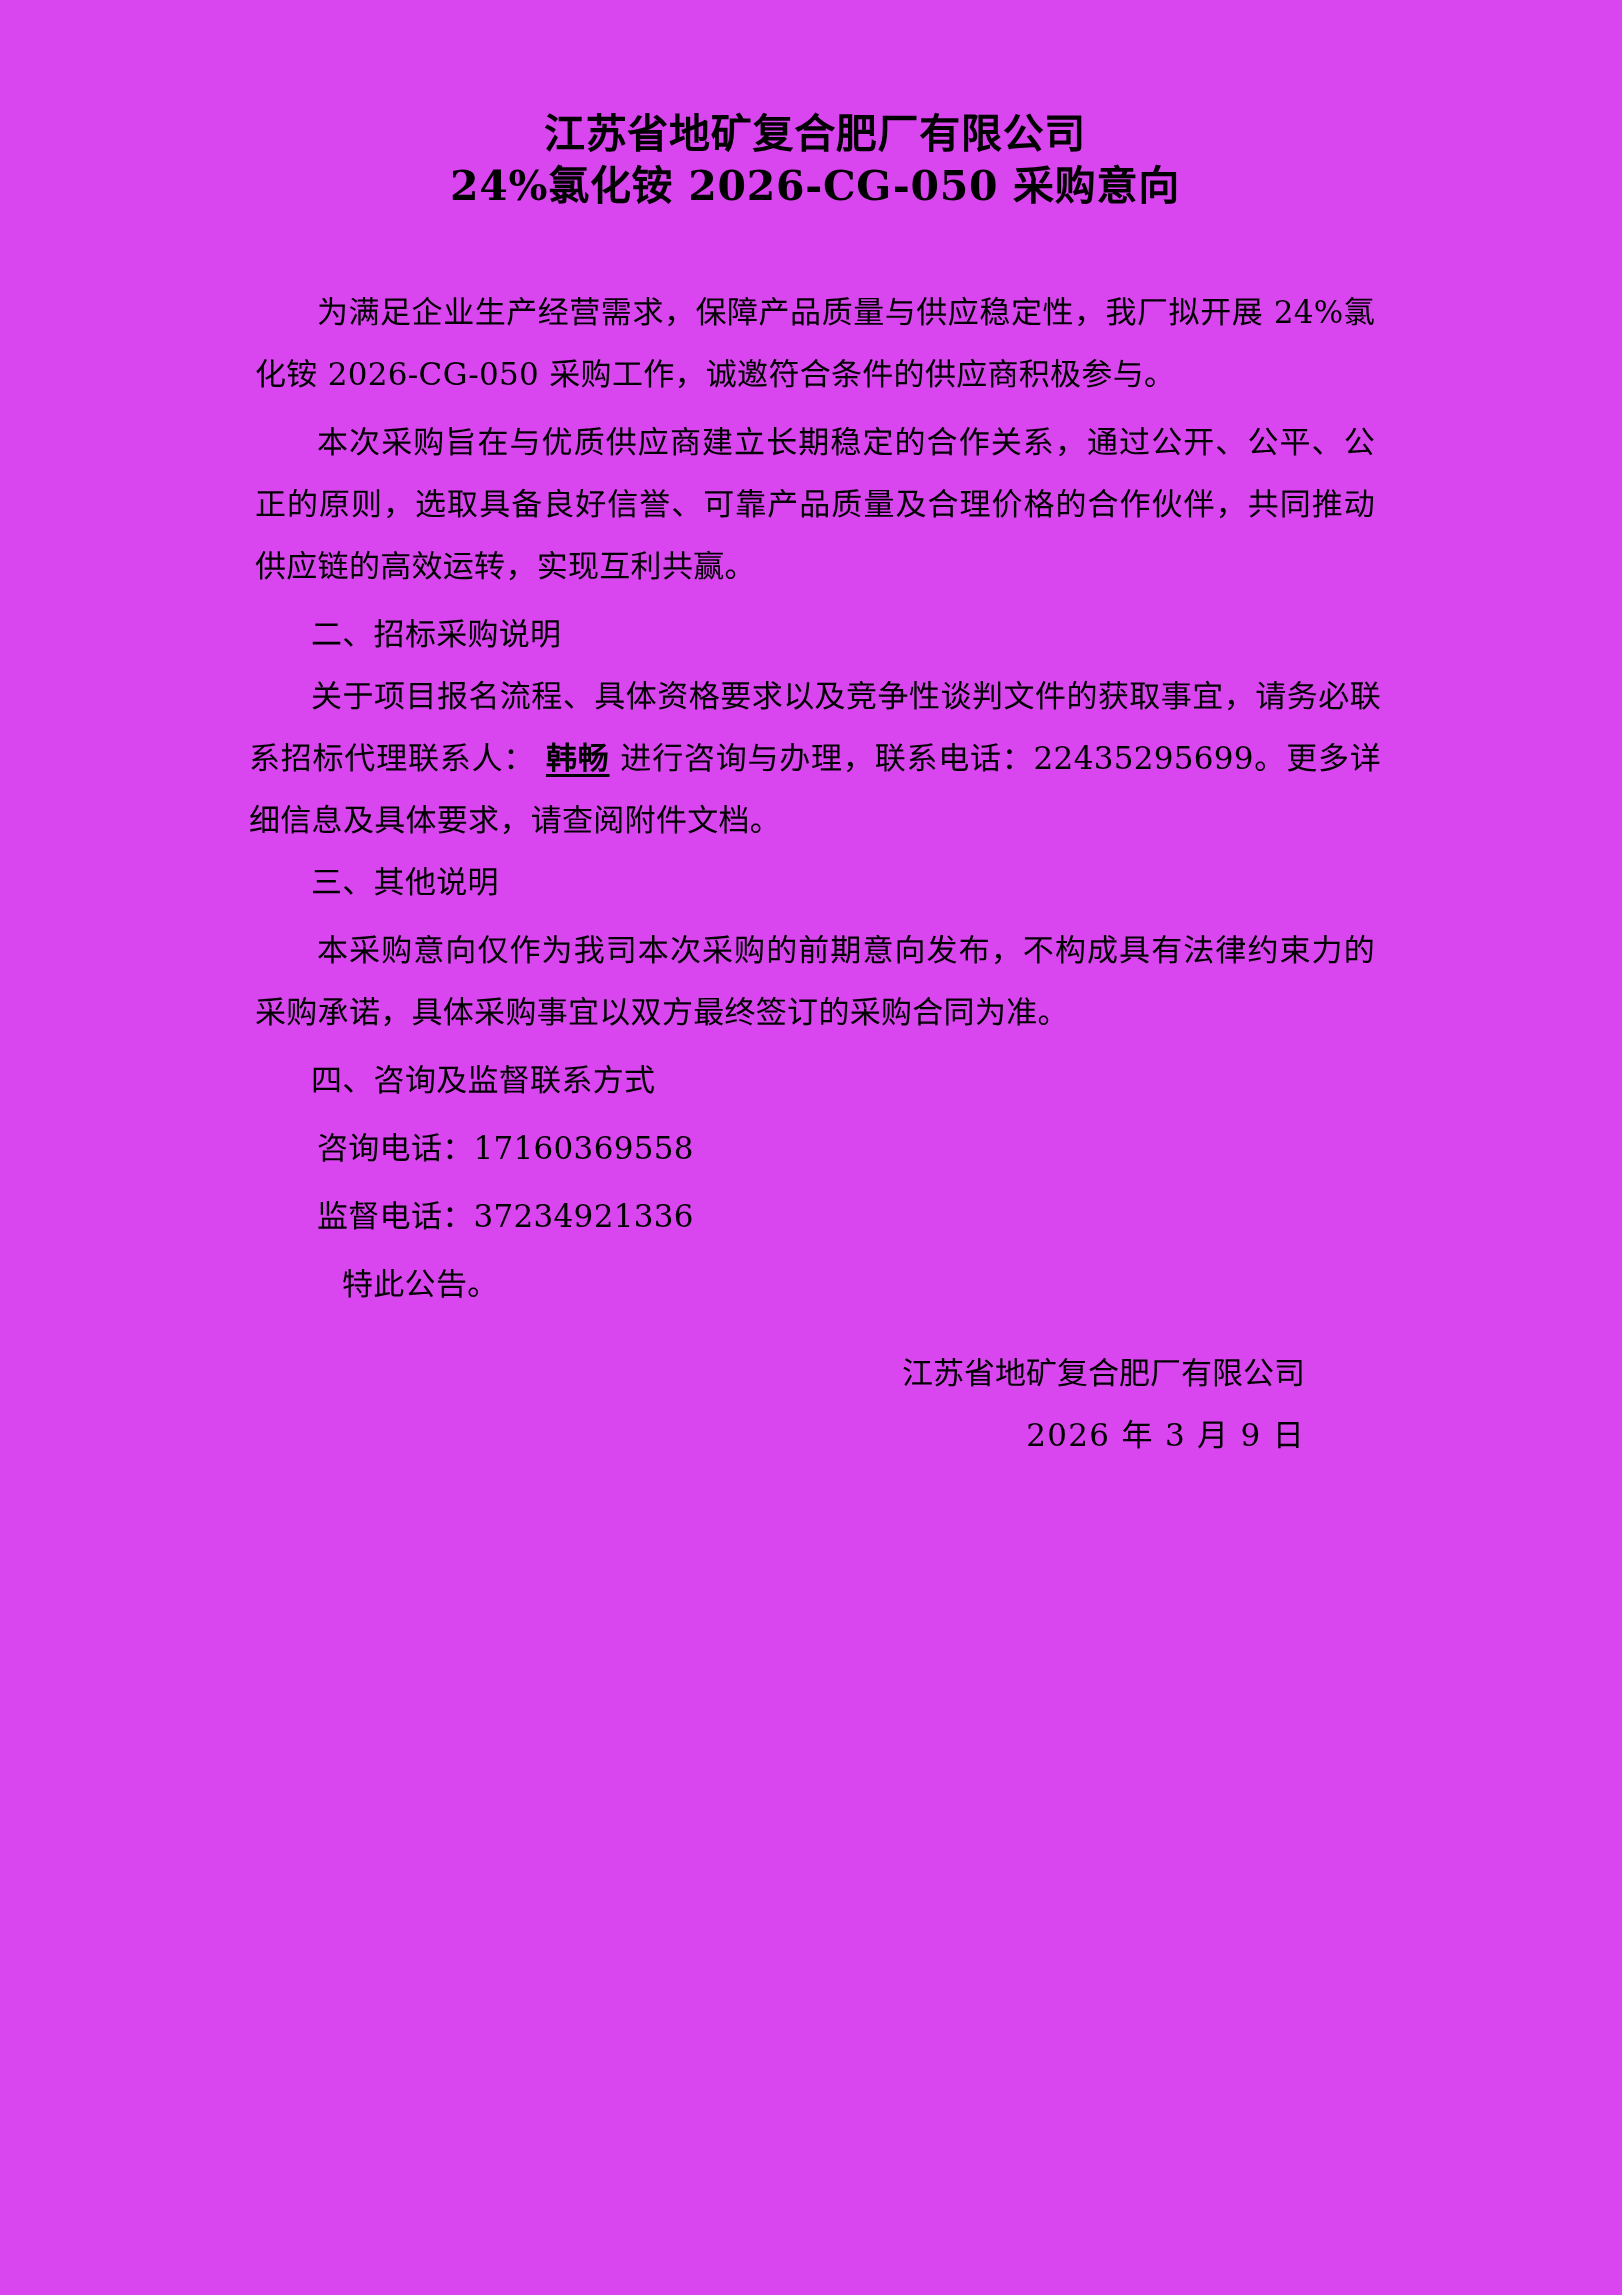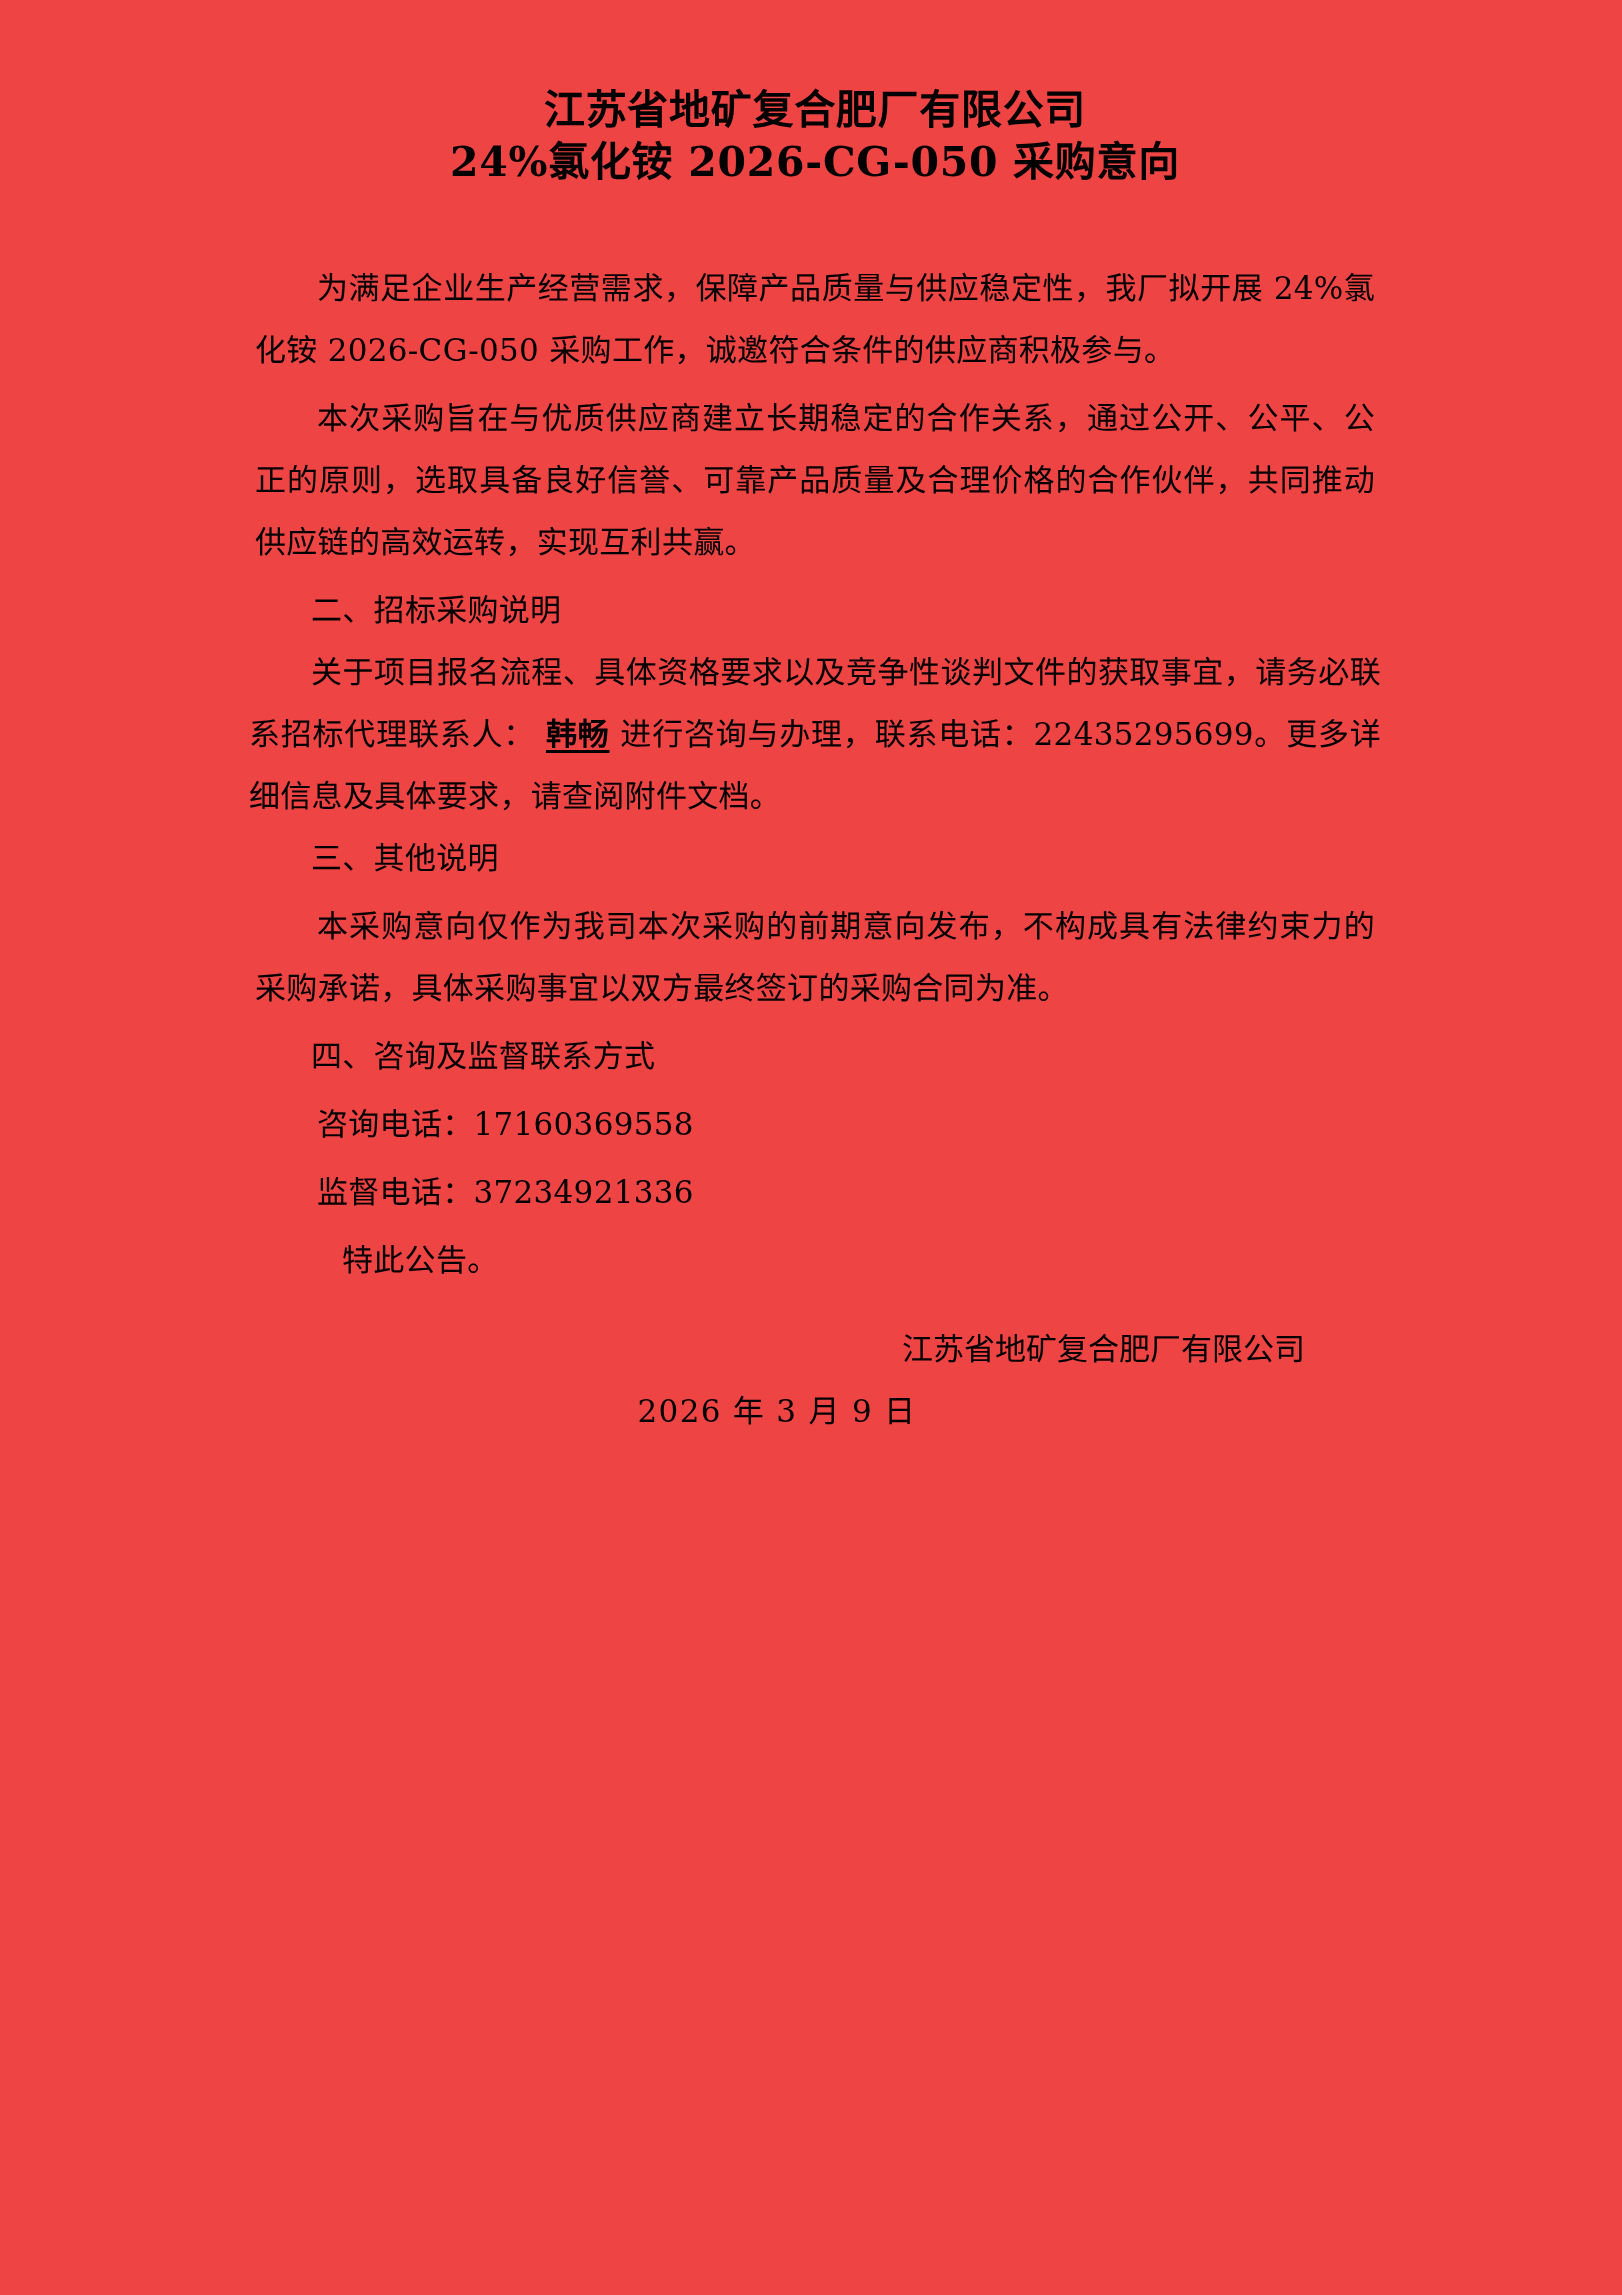--- a/index.html
+++ b/index.html
@@ -6,23 +6,23 @@
   html, body {
     margin: 0;
     padding: 0;
     background: #ffffff;
   }
 
   .page {
     position: relative;
     width: 1622px;
     height: 2295px;
-    background: #ef4444;
+    background: #d946ef;
     box-sizing: border-box;
-    padding: 84px 241px 0 249px;
+    padding: 108px 241px 0 249px;
     font-family: "DejaVu Serif", "Liberation Serif", serif;
     color: #000000;
     overflow: hidden;
   }
 
   
   .doc-title {
     text-align: center;
     font-weight: bold;
     font-size: 41px;
@@ -91,21 +91,20 @@
     padding-right: 76px;
   }
   .sig-line {
     display: block;
     white-space: nowrap;
   }
   .sig-date {
     display: block;
     white-space: nowrap;
     letter-spacing: 1.3px;
-    text-align: center;
   }
 </style>
 </head>
 <body>
 
 <div class="page">
 
   <div class="doc-title">
     <span class="doc-title-line">江苏省地矿复合肥厂有限公司</span>
     <span class="doc-title-line">24%氯化铵 2026-CG-050 采购意向</span>

